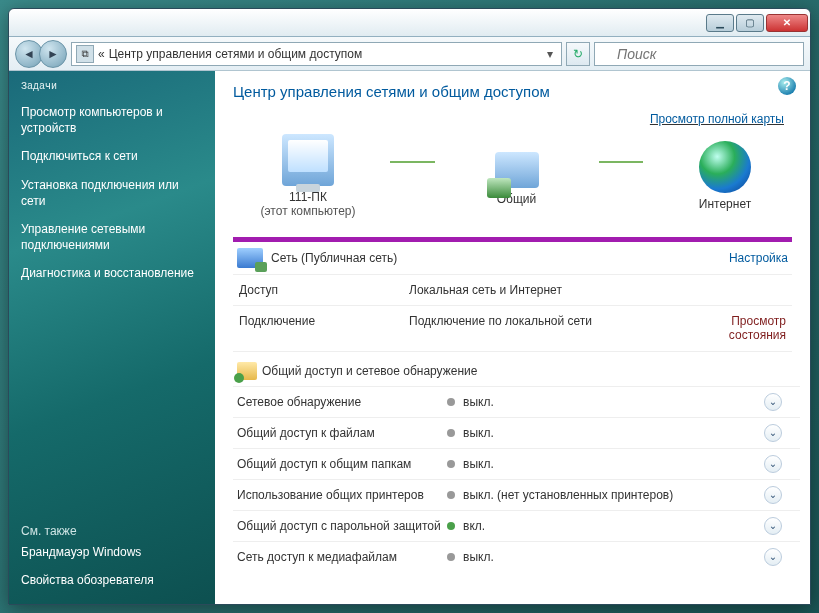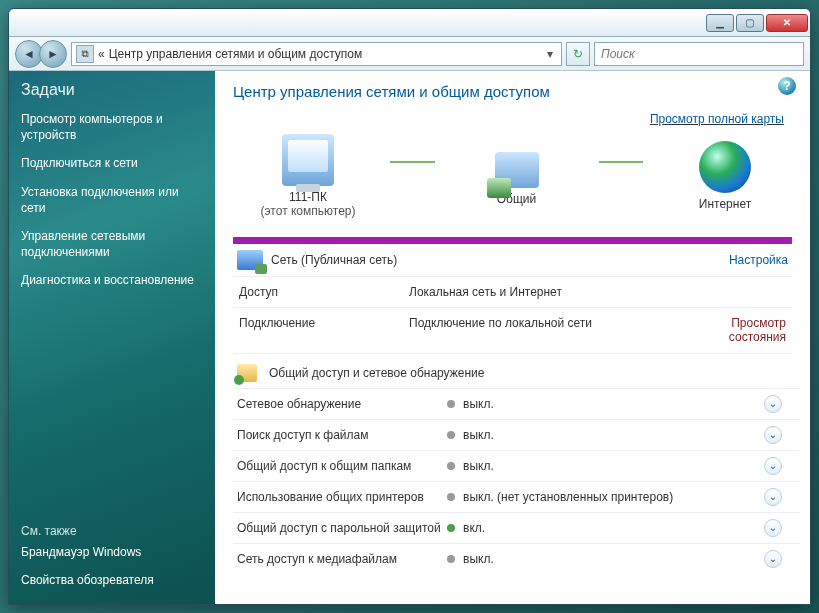--- a/index.html
+++ b/index.html
@@ -13,27 +13,27 @@
 
 .navbar { height: 34px; background: linear-gradient(180deg,#f5f9fb 0%,#e4eef4 100%); border-bottom: 1px solid #b0c5d0; display: flex; align-items: center; padding: 0 6px; gap: 4px; }
 .nav-arrows { display: flex; gap: 0; }
 .nav-arrow { width: 28px; height: 28px; border-radius: 50%; background: radial-gradient(circle at 35% 30%, #cfe5ef 0%, #8fb5c7 70%, #6a94a8 100%); border: 1px solid #6a94a8; display: flex; align-items: center; justify-content: center; color: #345; cursor: pointer; font-size: 12px; }
 .nav-arrow + .nav-arrow { margin-left: -4px; }
 .breadcrumb { flex: 1; height: 24px; background: #fff; border: 1px solid #8fa8b5; display: flex; align-items: center; padding: 0 4px; font-size: 12px; color: #333; gap: 4px; }
 .breadcrumb .bc-icon { width: 18px; height: 18px; background: #d0e0e8; border: 1px solid #8fa8b5; display: inline-flex; align-items: center; justify-content: center; font-size: 10px; }
 .breadcrumb .dd { margin-left: auto; color: #555; cursor: pointer; padding: 0 4px; }
 .refresh { width: 24px; height: 24px; border: 1px solid #8fa8b5; background: linear-gradient(180deg,#f5f9fb,#dde9f0); display: flex; align-items: center; justify-content: center; color: #2a6; cursor: pointer; font-size: 12px; }
 .searchbox { width: 210px; height: 24px; border: 1px solid #8fa8b5; background: #fff; display: flex; align-items: center; }
-.searchbox input { border: none; outline: none; width: 100%; font-size: 12px; font-style: italic; color: #888; padding: 0 6px; }
+.searchbox input { border: none; outline: none; width: 100%; font-size: 14px; font-style: italic; color: #888; padding: 0 6px; margin-left: 16px; }
 
 .body { flex: 1; display: flex; overflow: hidden; }
 
 
 .sidebar { width: 206px; background: linear-gradient(160deg, #1a6a7a 0%, #2a8a8a 30%, #156a6a 60%, #0d5050 100%); color: #fff; padding: 10px 12px; font-size: 12px; display: flex; flex-direction: column; }
-.sidebar .tasks-hdr { color: #e8f4f4; font-size: 16px; margin-bottom: 6px; }
+.sidebar .tasks-hdr { color: #e8f4f4; font-size: 10px; margin-bottom: 6px; font-family: Liberation Mono, monospace; }
 .sidebar a { color: #fff; text-decoration: none; display: block; margin: 6px 0; line-height: 1.35; cursor: pointer; }
 .sidebar .spacer { flex: 1; }
 .sidebar .see-also { color: #cfe5e5; margin-top: 10px; }
 
 
 .content { flex: 1; background: #fff; padding: 12px 10px 0 18px; overflow-y: auto; position: relative; font-size: 12px; color: #333; }
 .help-icon { position: absolute; right: 14px; top: 6px; width: 18px; height: 18px; border-radius: 50%; background: radial-gradient(circle at 35% 30%,#aee,#17a 80%); color: #fff; display: flex; align-items: center; justify-content: center; font-size: 12px; font-weight: bold; cursor: pointer; }
 .content h1 { color: #005a9e; font-size: 15px; font-weight: normal; margin-bottom: 12px; }
 .fullmap { text-align: right; margin: 4px 16px 8px 0; text-decoration: underline; }
 .fullmap a { color: #005a9e; cursor: pointer; }
@@ -43,33 +43,33 @@
 .pc-icon { background: linear-gradient(180deg,#cde7ff,#6fa5d8); border-radius: 4px; position: relative; }
 .pc-icon::after { content: ""; position: absolute; left: 6px; top: 6px; right: 6px; bottom: 14px; background: linear-gradient(180deg,#fff,#bfe0ff); border-radius: 2px; }
 .pc-icon::before { content: ""; position: absolute; left: 14px; right: 14px; bottom: -6px; height: 8px; background: #c8d4dc; border-radius: 2px; }
 .net-icon { background: linear-gradient(180deg,#cde7ff,#6fa5d8); border-radius: 4px; position: relative; width: 44px; height: 36px; margin-top: 6px; }
 .net-icon::after{content:"";position:absolute;left:-8px;bottom:-10px;width:24px;height:20px;background:linear-gradient(180deg,#bfe7bf,#3a8a3a);border-radius:3px;}
 .globe-icon { border-radius: 50%; background: radial-gradient(circle at 35% 30%,#bfffef 0%, #2aae5a 35%, #1a7ad0 65%, #0a3a8a 100%); }
 .node-label { font-size: 12px; color: #333; text-align: center; line-height: 1.2; }
 .node-label .sub { display: block; color: #555; }
 .conn-line { flex: 1; height: 2px; background: #7bb661; margin-bottom: 28px; max-width: 90px; }
 
-.section { border-top: 7px solid #a21caf; margin-right: 8px; }
+.section { border-top: 5px solid #a21caf; margin-right: 8px; }
 .net-hdr { display: flex; align-items: center; padding: 6px 4px; }
 .net-hdr-icon { width: 26px; height: 20px; background: linear-gradient(180deg,#9fcfff,#3a7ad0); border-radius: 2px; margin-right: 8px; position: relative; }
 .net-hdr-icon::after{content:"";position:absolute;right:-4px;bottom:-4px;width:12px;height:10px;background:#5aa05a;border-radius:2px;}
 .net-hdr-title { flex: 1; color: #333; }
 .link { color: #005a9e; cursor: pointer; }
 .kv-grid { display: grid; grid-template-columns: 170px 1fr 100px; border-top: 1px solid #eee; }
 .kv-grid > div { padding: 8px 6px; border-bottom: 1px solid #eee; }
 .kv-grid .k { color: #333; }
 .kv-grid .v { color: #333; }
 .kv-grid .act { color: #7f1d1d; text-align: right; cursor: pointer; line-height: 1.2; }
 
-.share-hdr { display: flex; align-items: center; padding: 10px 4px 6px; gap: 12px; text-align: right; }
+.share-hdr { display: flex; align-items: center; padding: 10px 4px 6px; gap: 5px; text-align: right; }
 .share-icon { width: 20px; height: 18px; background: linear-gradient(180deg,#ffe9a8,#e6b84a); border-radius: 2px; position: relative; }
 .share-icon::after{content:"";position:absolute;left:-3px;bottom:-3px;width:10px;height:10px;border-radius:50%;background:#4aa04a;}
 
 .share-row { display: flex; align-items: center; border-top: 1px solid #eee; padding: 6px 4px; }
 .share-row .label { width: 210px; color: #333; }
 .share-row .status-dot { width: 8px; height: 8px; border-radius: 50%; background: #999; margin-right: 8px; flex-shrink: 0; }
 .share-row .status-dot.on { background: #4aa04a; }
 .share-row .value { flex: 1; color: #333; }
 .expand-btn { width: 18px; height: 18px; border-radius: 50%; border: 1px solid #bcd; background: linear-gradient(180deg,#fff,#e4eef4); display: flex; align-items: center; justify-content: center; color: #357; cursor: pointer; font-size: 10px; margin-right: 14px; }
 
@@ -168,21 +168,21 @@
         <span>Общий доступ и сетевое обнаружение</span>
       </div>
       <div id="share-rows">
           <div class="share-row">
             <div class="label">Сетевое обнаружение</div>
             <div class="status-dot"></div>
             <div class="value">выкл.</div>
             <div class="expand-btn">⌄</div>
           </div>
           <div class="share-row">
-            <div class="label">Поиск доступ к файлам</div>
+            <div class="label">Общий доступ к файлам</div>
             <div class="status-dot"></div>
             <div class="value">выкл.</div>
             <div class="expand-btn">⌄</div>
           </div>
           <div class="share-row">
             <div class="label">Общий доступ к общим папкам</div>
             <div class="status-dot"></div>
             <div class="value">выкл.</div>
             <div class="expand-btn">⌄</div>
           </div>

